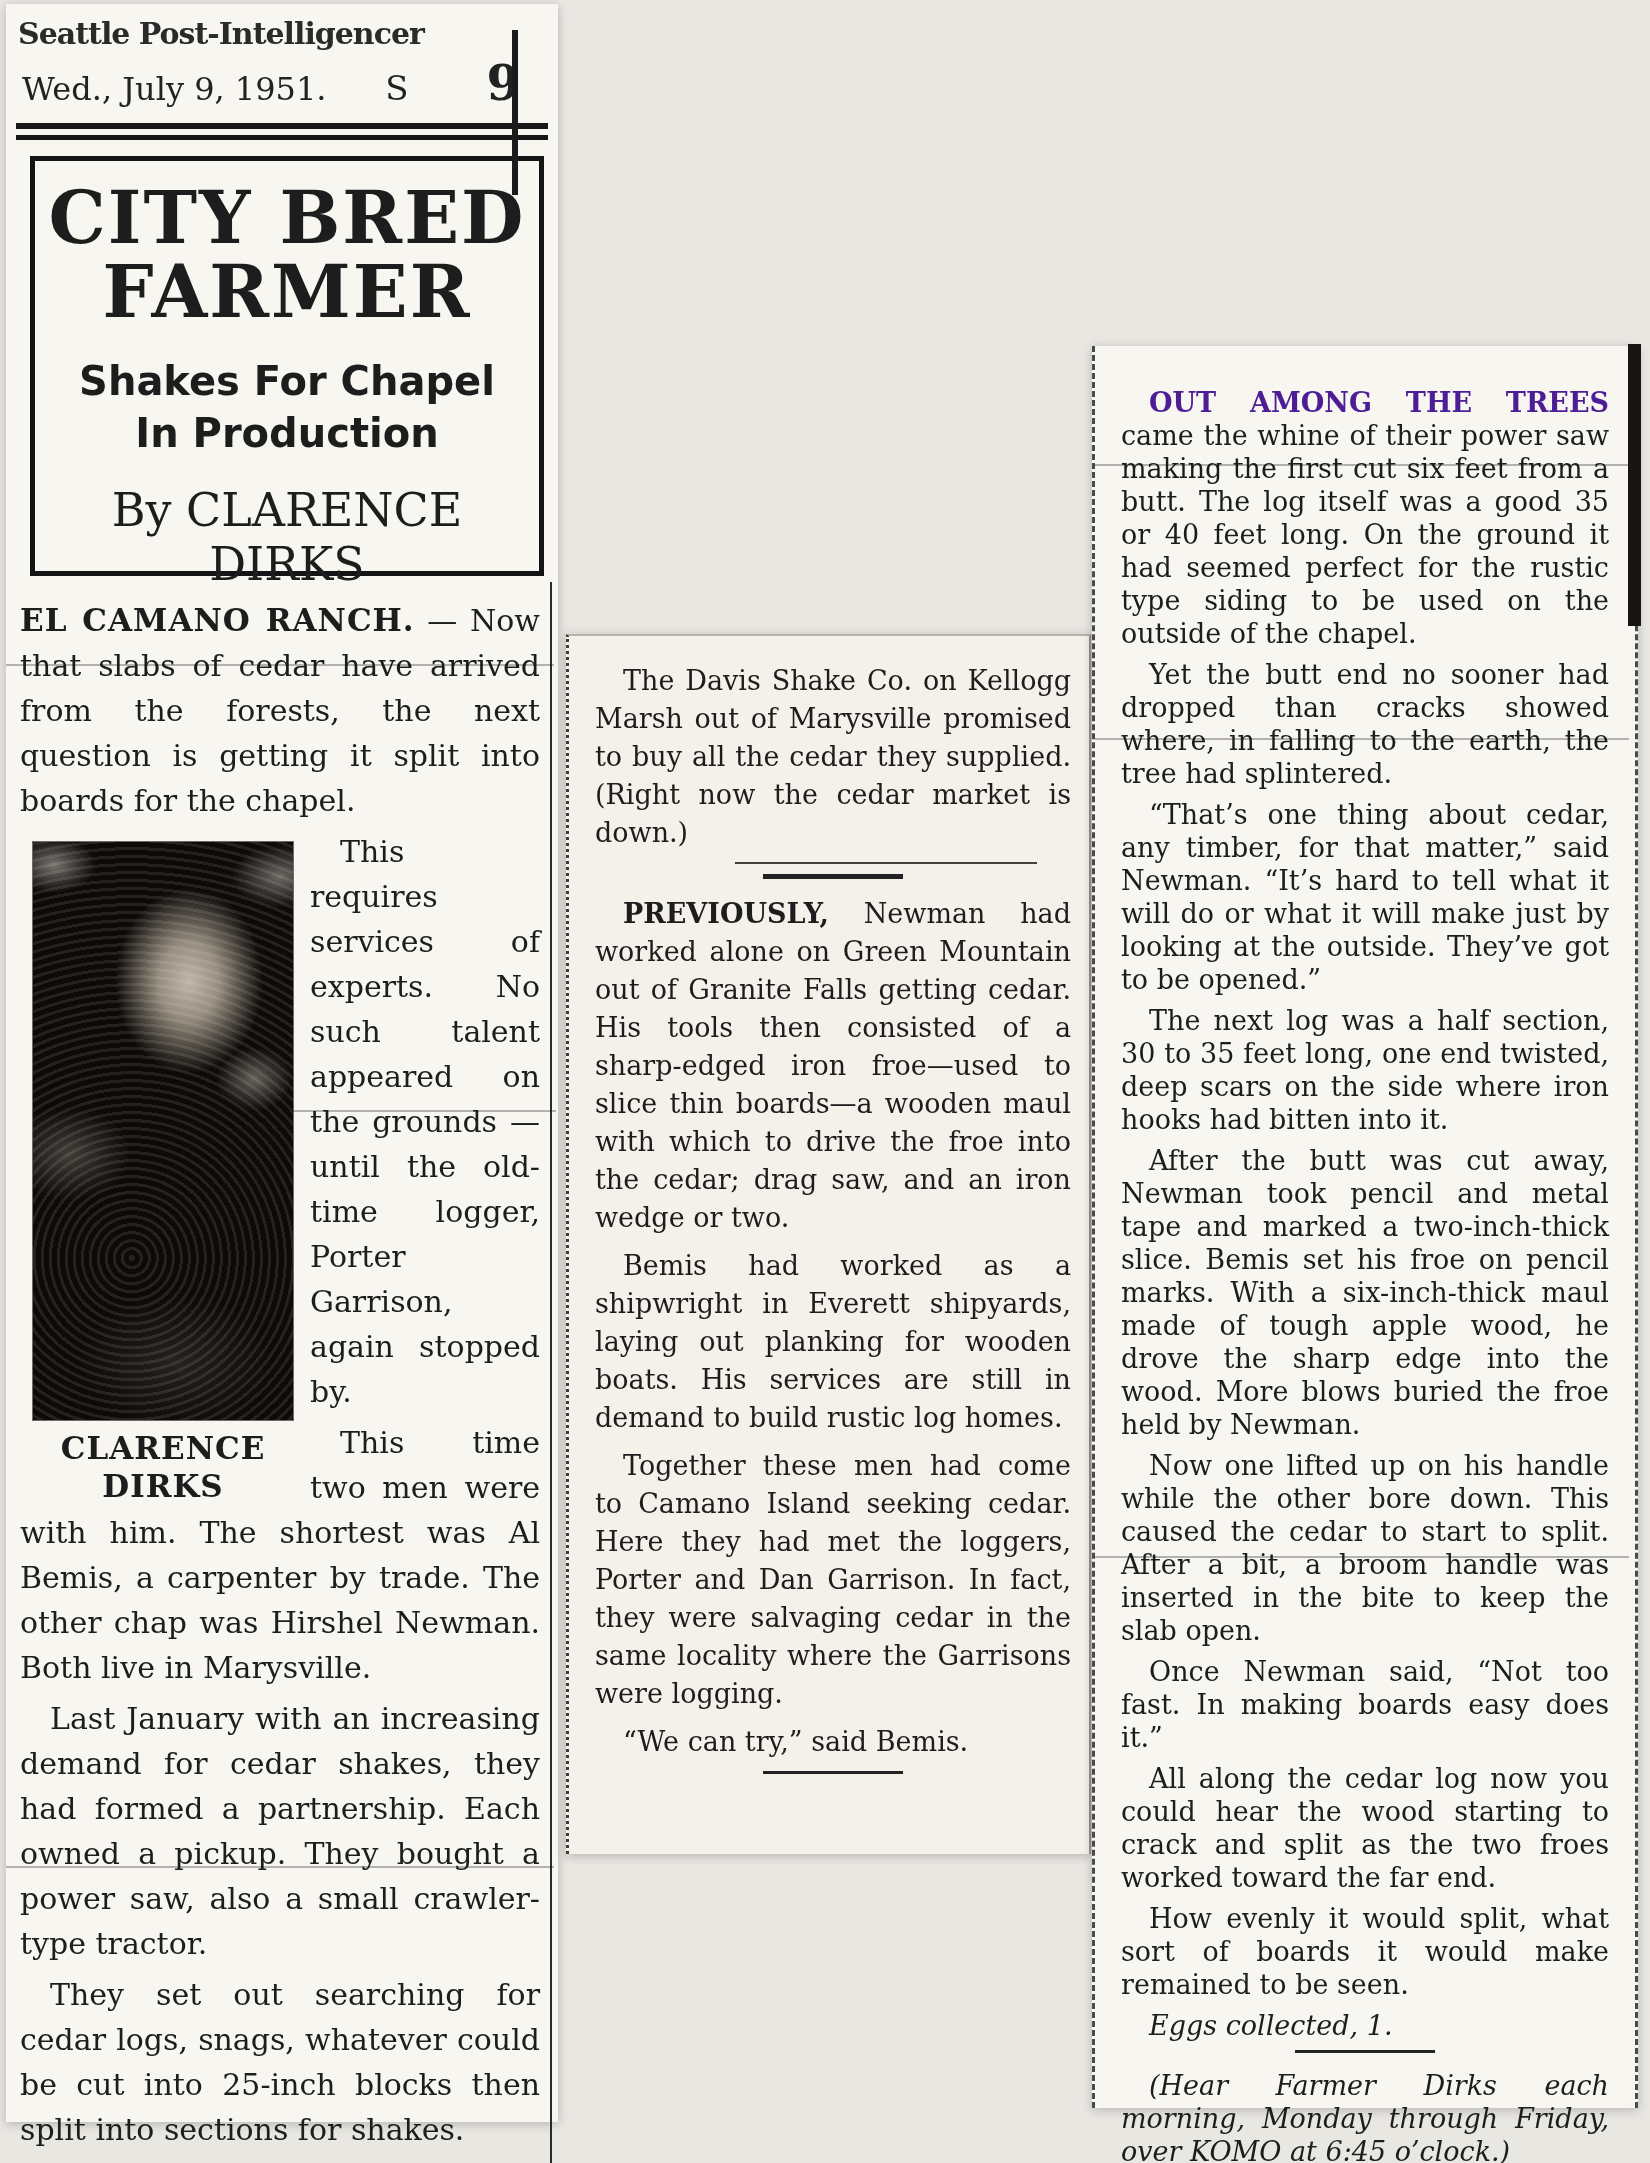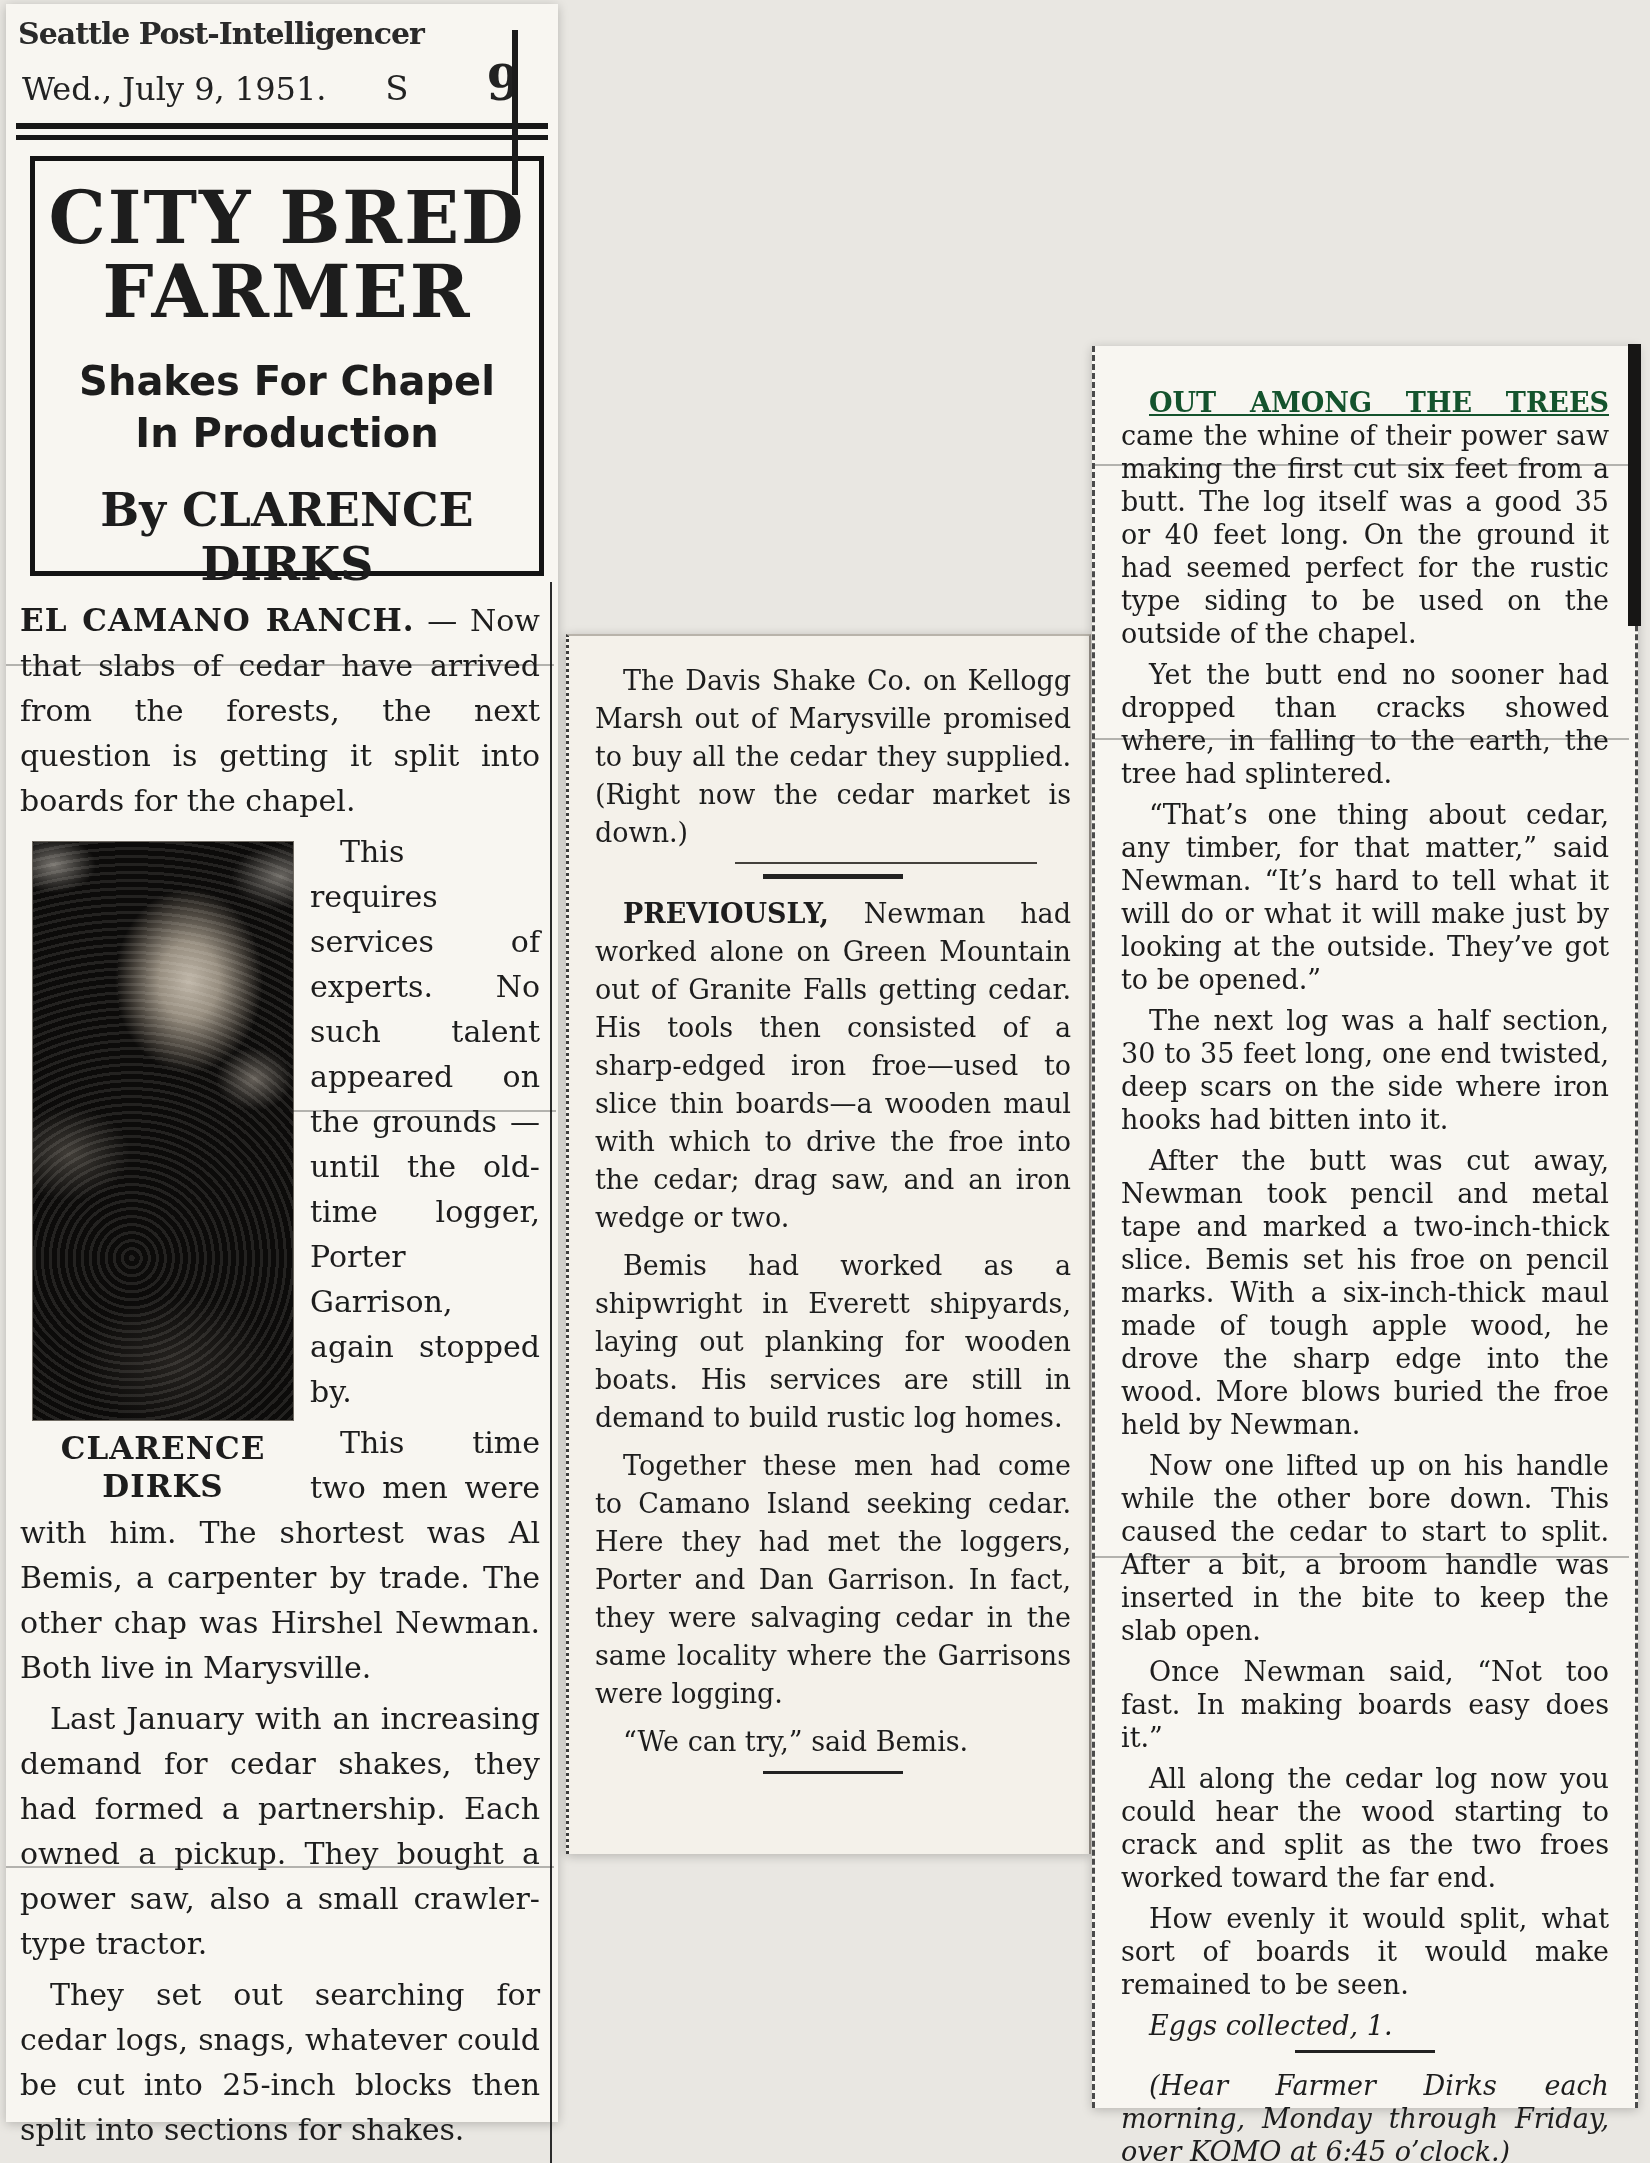--- a/index.html
+++ b/index.html
@@ -14,21 +14,21 @@
   .date-row{display:flex;align-items:baseline;padding:4px 30px 0 4px;font-size:32px;color:#222;}
   .edition{margin-left:auto;margin-right:78px;font-size:34px;}
   .page-num{font-size:48px;font-weight:bold;}
   .edge-mark{position:absolute;right:40px;top:26px;width:6px;height:165px;background:#1b1b1b;}
   .double-rule{margin:12px 10px 0 10px;height:6px;border-top:6px solid #171717;border-bottom:5px solid #171717;}
   .headline-box{margin:16px 14px 0 24px;border:5px solid #141414;text-align:center;
                 padding:20px 6px 0 6px;}
   .hl{font-weight:900;font-size:72px;line-height:74px;letter-spacing:2px;font-family:"DejaVu Serif",serif;}
   .sub{font-family:"DejaVu Sans",sans-serif;font-weight:bold;font-size:40px;line-height:52px;}
   .sub-first{margin-top:26px;}
-  .byline{font-weight:bold;font-size:46px;line-height:54px;font-family:"DejaVu Serif",serif;}
+  .byline{font-weight:normal;font-size:46px;line-height:54px;font-family:"DejaVu Serif",serif;}
   .byline-first{margin-top:24px;}
   .byline-last{margin-bottom:-20px;}
   .body-text{margin:6px 6px 0 12px;padding:2px 10px 14px 2px;font-size:30px;line-height:45px;
              text-align:justify;border-right:2px solid #2b2b2b;}
   .body-text p{margin:0 0 6px 0;text-indent:30px;}
   .body-text p.p-first{text-indent:0;margin-top:14px;}
   .lead{font-weight:bold;}
   .lead-caps{font-size:31px;letter-spacing:1px;}
   .photo-float{float:left;width:262px;margin:12px 16px 4px 0;padding-left:12px;}
   .photo{height:578px;border:1px solid #6f6a62;
@@ -52,21 +52,21 @@
   .rule-long{border-top:2px solid #44413c;margin:0 34px 10px 140px;}
   .rule-short{width:140px;border-top:5px solid #222;margin:0 auto 16px auto;}
   .rule-short.thin{border-top-width:3px;}
   
   .clip-right{left:1092px;top:346px;width:540px;height:1762px;
               border-left:3px dashed #4a4a4a;border-right:3px dashed #4a4a4a;}
   .clip-right .col{padding:40px 26px 0 26px;font-size:27px;line-height:33px;text-align:justify;}
   .clip-right .col p{margin:0 0 8px 0;text-indent:28px;}
   .black-bar{position:absolute;top:-2px;right:-6px;width:13px;height:282px;background:#171615;}
   .italic{font-style:italic;}
-  .gray-lead{color:#14532d;text-decoration:underline;}
+  .gray-lead{color:#4c1d95;}
   .artifact{position:absolute;background:rgba(20,20,20,0.30);height:2px;}
 </style>
 </head>
 <body>
 
 <div class="page">
 
   <section class="clip clip-left">
     <div class="masthead">
       <div class="paper-name">Seattle Post-Intelligencer</div>

